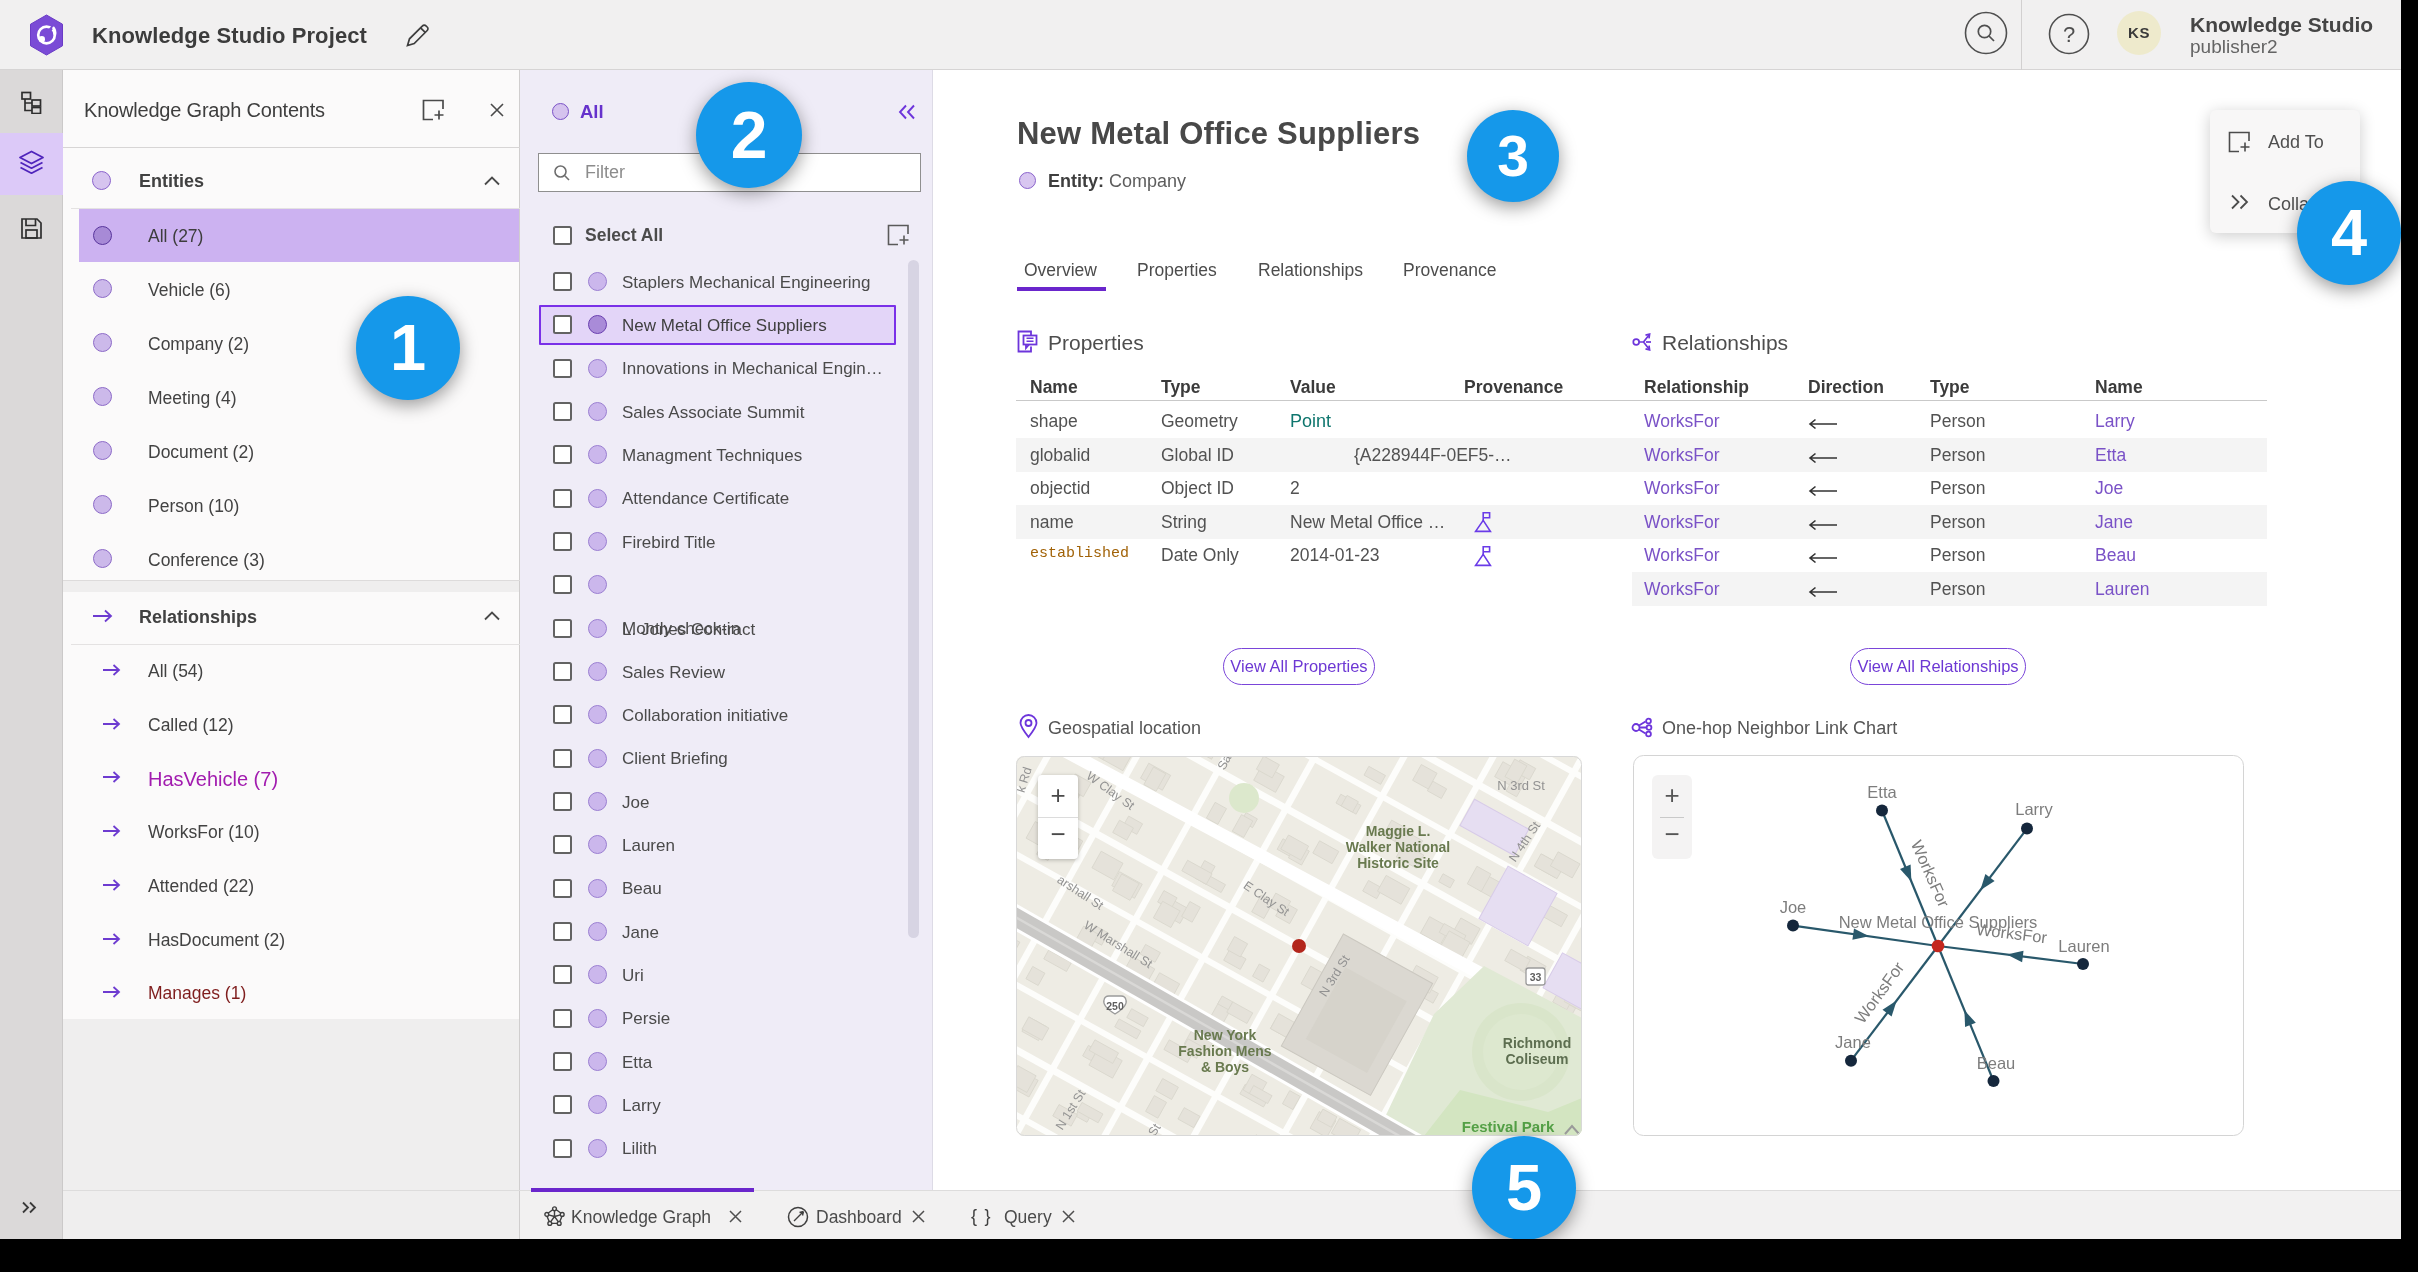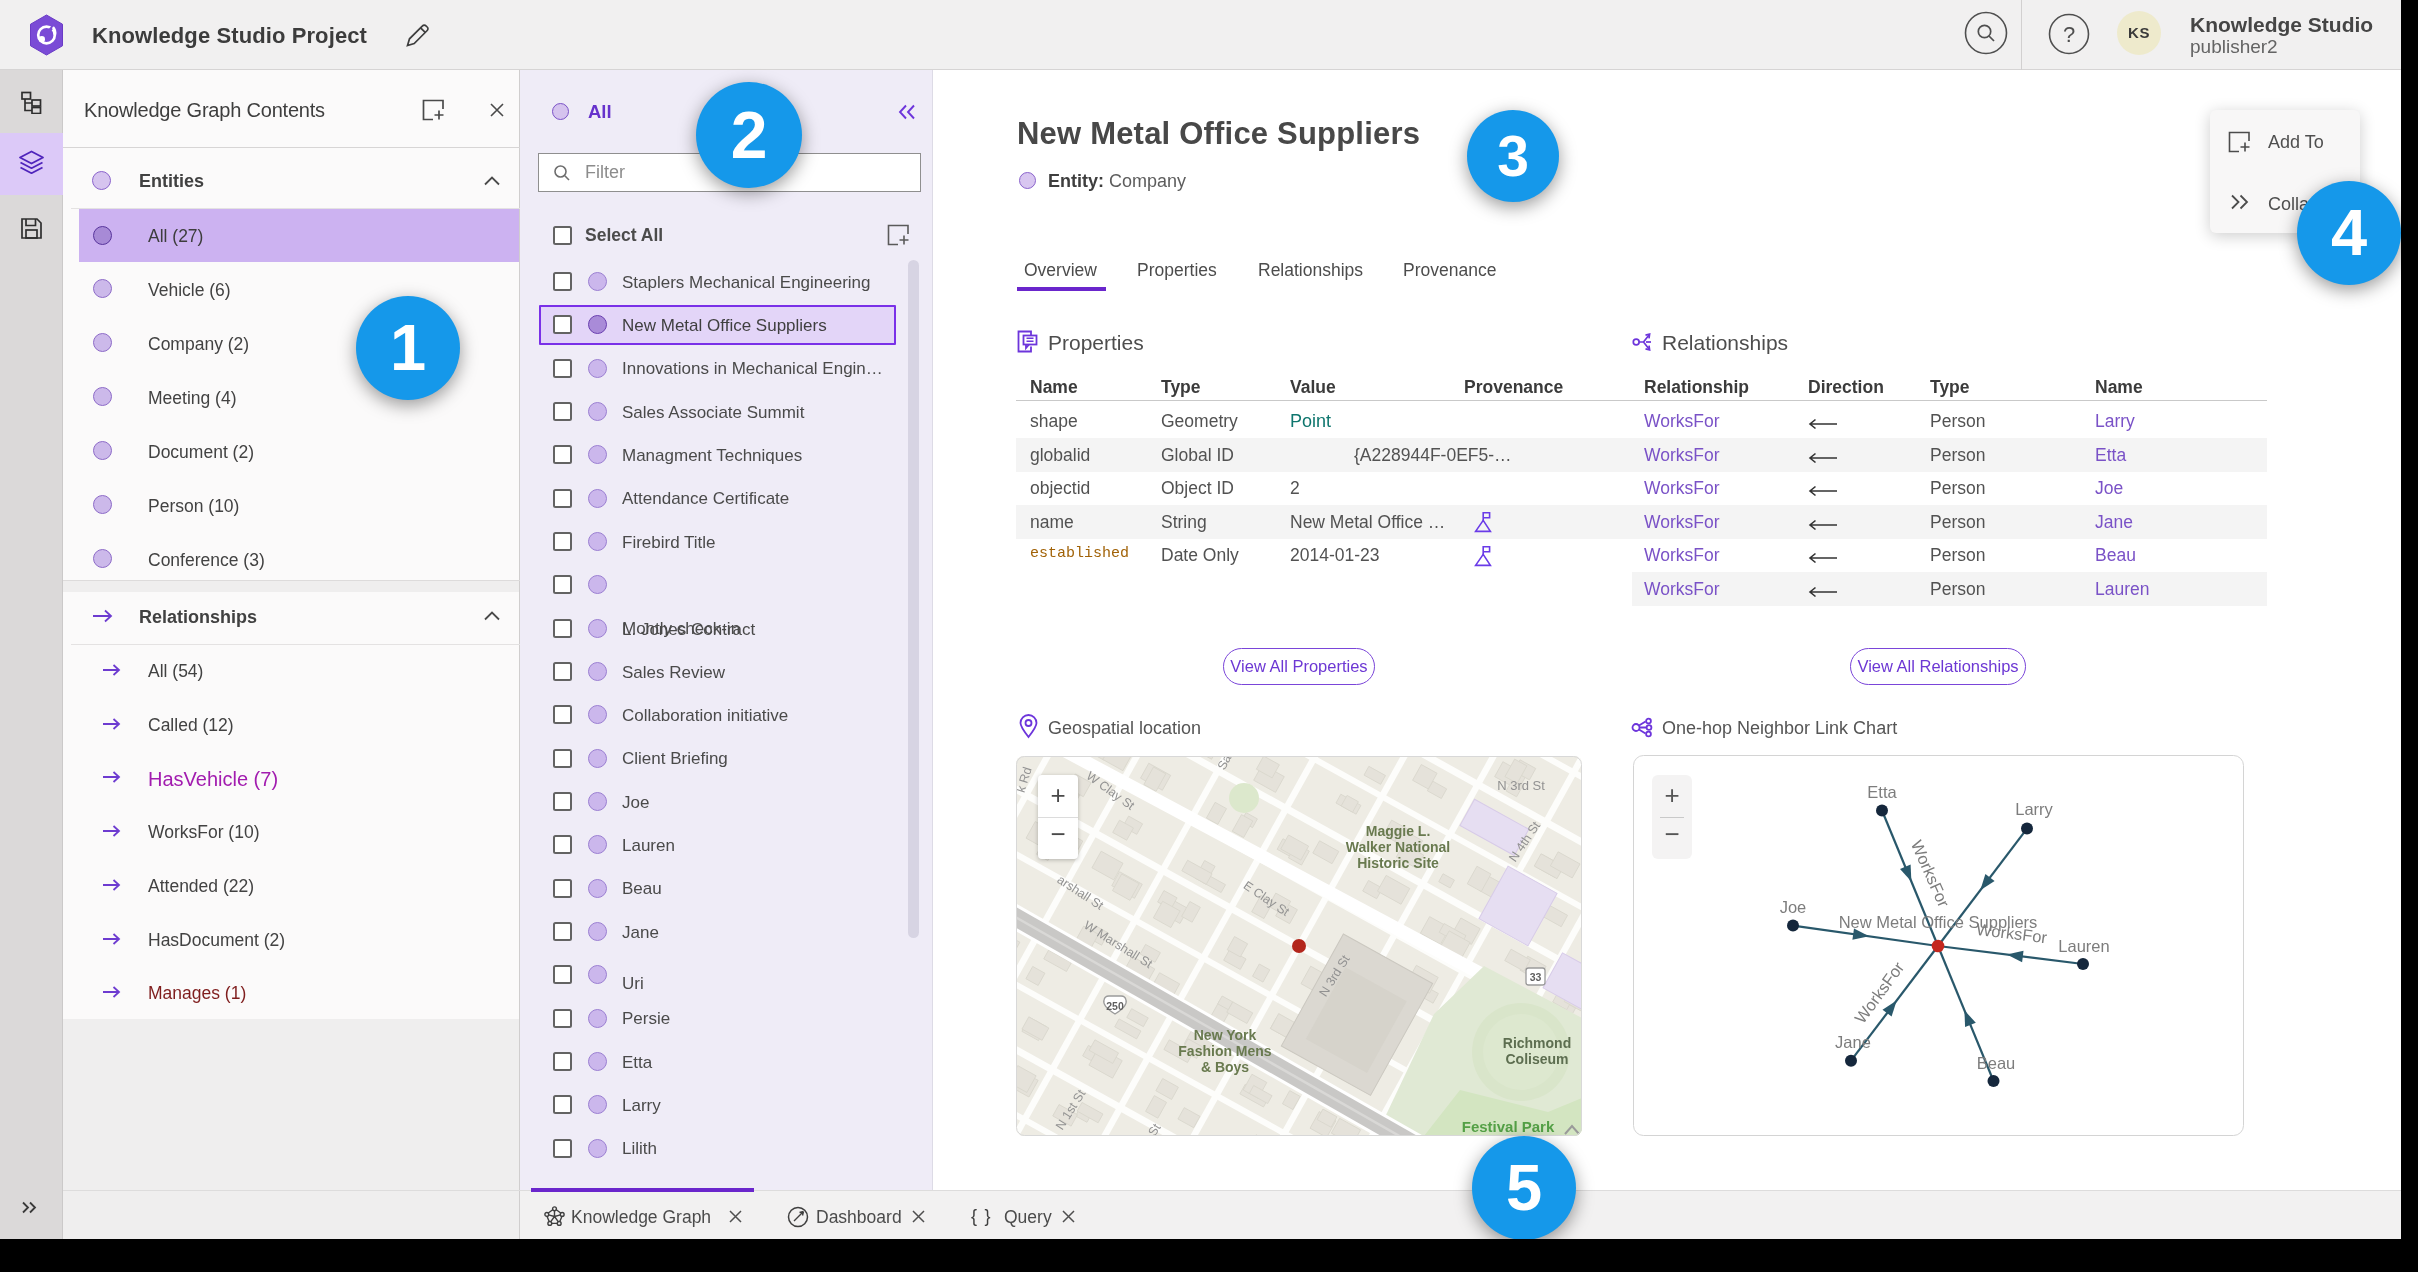--- a/index.html
+++ b/index.html
@@ -130,21 +130,21 @@
       <path d="M1 7 L16 7 M11.5 2 L17 7 L11.5 12" stroke="#6d3bd0" stroke-width="1.8" fill="none"></path>
     </svg>
 <div class="abs" style="left:148px;top:983px;font-size:17.5px;color:#7f1d1d;">Manages (1)</div>
 <style>
 .p2circ { position:absolute; width:19px; height:19px; border-radius:50%; background:#cbb7ec; border:1.5px solid #9b7fd2; }
 .cbox { position:absolute; width:19px; height:19px; border:2px solid #636363; border-radius:2.5px; background:#fff; }
 </style>
 <div class="abs" style="left:520px;top:70px;width:413px;height:1169px;background:#efecf7;"></div>
 <div class="abs" style="left:932px;top:70px;width:1px;height:1169px;background:#dddbe6;"></div>
 <div class="abs p2circ" style="left:552px;top:103px;background:#d5c3ee;border-color:#7a52c7;width:17px;height:17px;"></div>
-<div class="abs" style="left:580px;top:101px;font-size:18.5px;font-weight:700;color:#6632cc;margin-left:8px;">All</div>
+<div class="abs" style="left:580px;top:101px;font-size:18.5px;font-weight:700;color:#6632cc;">All</div>
 <svg class="abs" style="left:897px;top:104px" width="20" height="16" viewBox="0 0 20 16" fill="none" stroke="#6d35db" stroke-width="1.9">
       <path d="M9 1.5 L3 8 L9 14.5 M17 1.5 L11 8 L17 14.5"></path>
     </svg>
 <div class="abs" style="left:538px;top:153px;width:383px;height:39px;background:#fff;border:1px solid #8f8f8f;"></div>
 <svg class="abs" style="left:553px;top:164px" width="18" height="18" viewBox="0 0 18 18" fill="none" stroke="#6e6e6e" stroke-width="1.6">
       <circle cx="7.5" cy="7.5" r="5.5"></circle>
       <path d="M11.8 11.8 L16 16"></path>
     </svg>
 <div class="abs" style="left:585px;top:162px;font-size:18px;color:#8c8c8c;">Filter</div>
 <div class="abs cbox" style="left:553px;top:226px;"></div>
@@ -197,21 +197,21 @@
 <div class="abs p2circ" style="left:588px;top:835px;"></div>
 <div class="abs" style="left:622px;top:836px;font-size:17px;color:#4a4a4a;">Lauren</div>
 <div class="abs cbox" style="left:553px;top:879px;"></div>
 <div class="abs p2circ" style="left:588px;top:879px;"></div>
 <div class="abs" style="left:622px;top:879px;font-size:17px;color:#4a4a4a;">Beau</div>
 <div class="abs cbox" style="left:553px;top:922px;"></div>
 <div class="abs p2circ" style="left:588px;top:922px;"></div>
 <div class="abs" style="left:622px;top:923px;font-size:17px;color:#4a4a4a;">Jane</div>
 <div class="abs cbox" style="left:553px;top:965px;"></div>
 <div class="abs p2circ" style="left:588px;top:965px;"></div>
-<div class="abs" style="left:622px;top:966px;font-size:17px;color:#4a4a4a;margin-top:8px;">Uri</div>
+<div class="abs" style="left:622px;top:966px;font-size:17px;color:#4a4a4a;">Uri</div>
 <div class="abs cbox" style="left:553px;top:1009px;"></div>
 <div class="abs p2circ" style="left:588px;top:1009px;"></div>
 <div class="abs" style="left:622px;top:1009px;font-size:17px;color:#4a4a4a;">Persie</div>
 <div class="abs cbox" style="left:553px;top:1052px;"></div>
 <div class="abs p2circ" style="left:588px;top:1052px;"></div>
 <div class="abs" style="left:622px;top:1053px;font-size:17px;color:#4a4a4a;">Etta</div>
 <div class="abs cbox" style="left:553px;top:1095px;"></div>
 <div class="abs p2circ" style="left:588px;top:1095px;"></div>
 <div class="abs" style="left:622px;top:1096px;font-size:17px;color:#4a4a4a;">Larry</div>
 <div class="abs cbox" style="left:553px;top:1139px;"></div>

